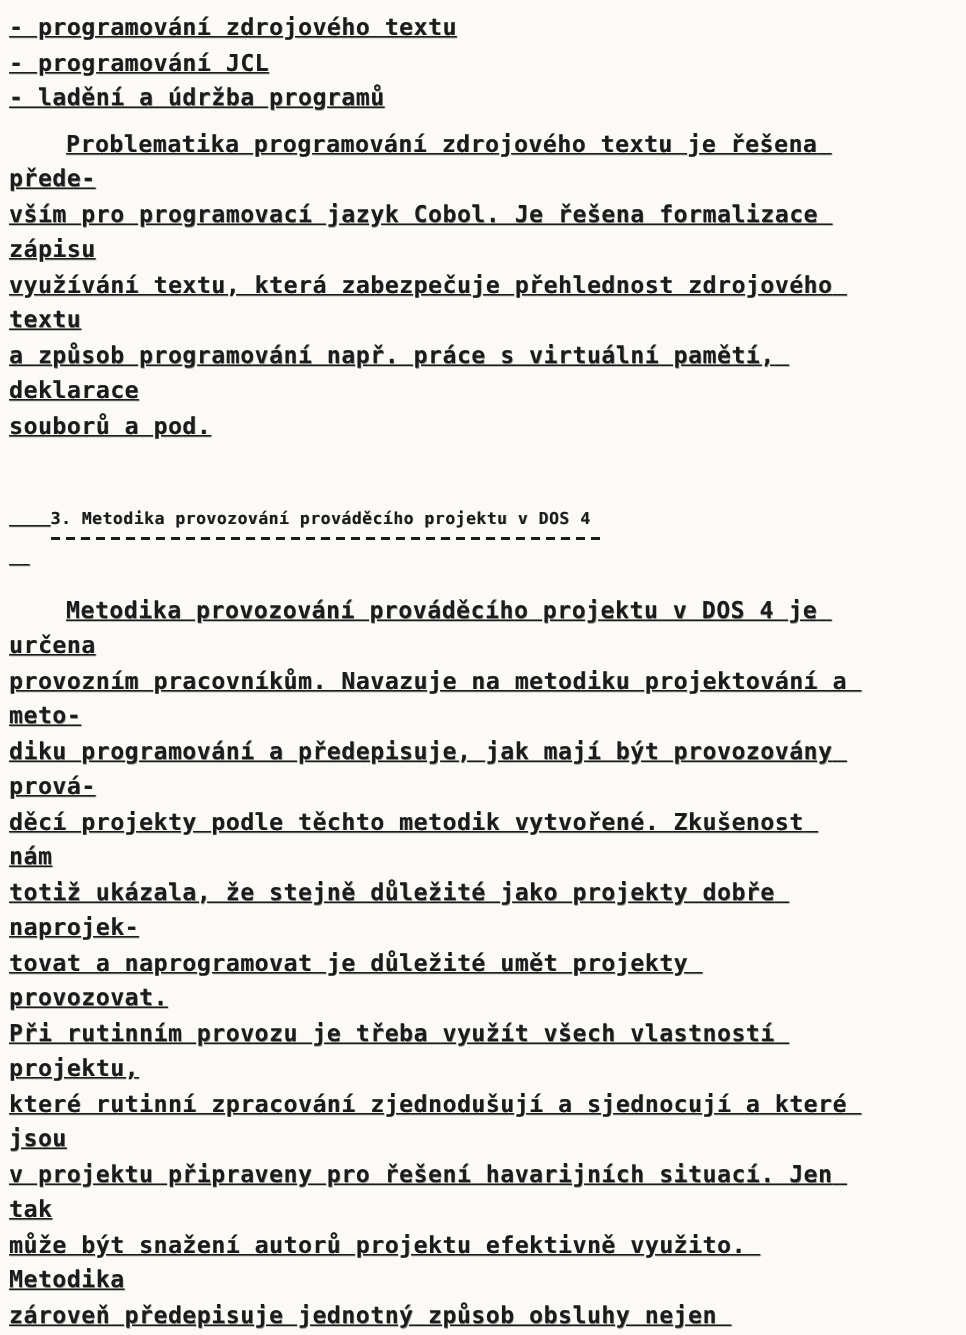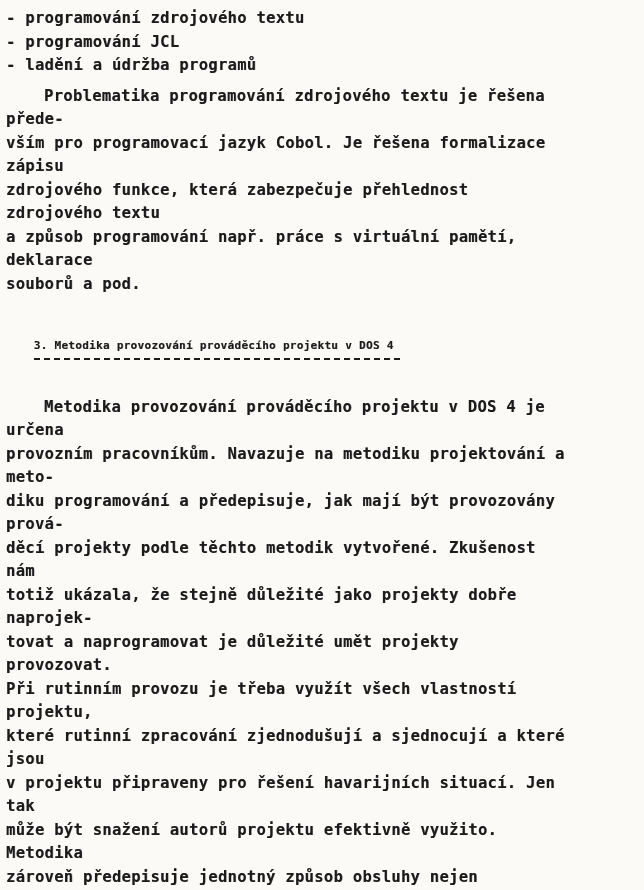--- a/index.html
+++ b/index.html
@@ -18,20 +18,21 @@
     overflow: hidden;
     padding: 7px 18px 0 6px;
     background: var(--paper);
     color: var(--ink);
     font-family: "DejaVu Sans Mono", "Liberation Mono", monospace;
     font-weight: 700;
     font-size: 15.5px;
     line-height: 23.5px;
     letter-spacing: 0.3px;
     text-shadow: 0.4px 0.4px 0 rgba(25,25,25,0.45);
+    text-decoration: underline;
   }
   .lines {
     margin: 0;
     white-space: pre-wrap;
   }
   .para {
     margin: 7px 0 0 0;
     white-space: pre-wrap;
     text-indent: 38px;
   }
@@ -54,21 +55,21 @@
 <body>
 
 <main class="page">
 
   <div class="lines">- programování zdrojového textu
 - programování JCL
 - ladění a údržba programů</div>
 
   <p class="para">Problematika programování zdrojového textu je řešena přede-
 vším pro programovací jazyk Cobol. Je řešena formalizace zápisu
-zdrojového funkce, která zabezpečuje přehlednost zdrojového textu
+využívání textu, která zabezpečuje přehlednost zdrojového textu
 a způsob programování např. práce s virtuální pamětí, deklarace
 souborů a pod.</p>
 
 
 
   <h2 class="heading h3">
     <span class="u">3. Metodika provozování prováděcího projektu v DOS 4</span>
   </h2>
 
   <p class="para">Metodika provozování prováděcího projektu v DOS 4 je určena

